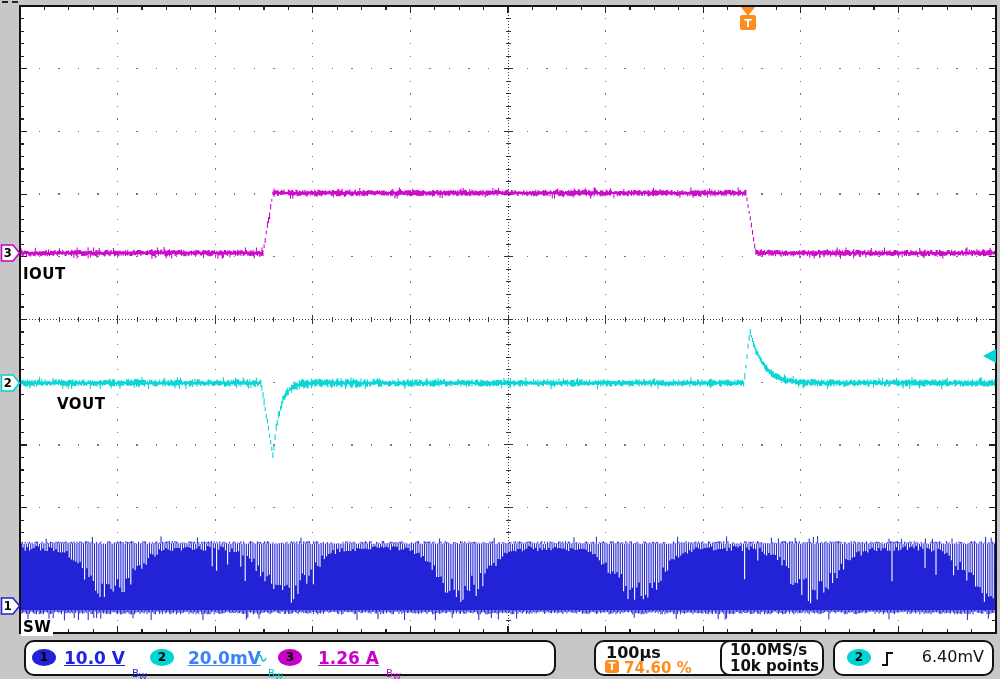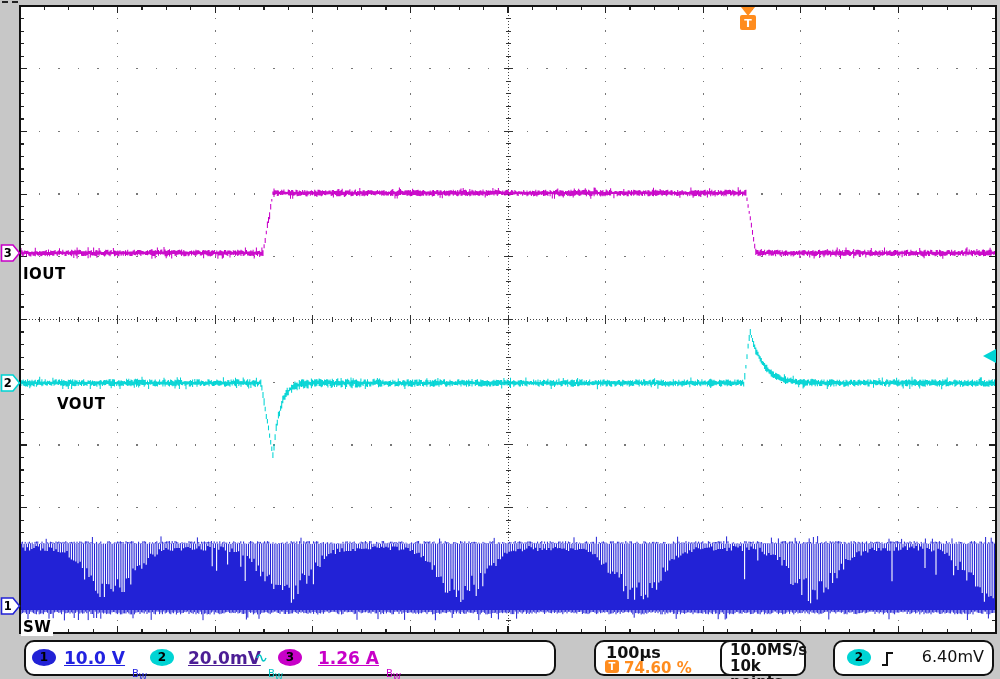--- a/index.html
+++ b/index.html
@@ -6,21 +6,21 @@
   #stage{position:relative;width:1000px;height:679px;background:#c7c7c7;
          font-family:"DejaVu Sans","Liberation Sans",sans-serif;overflow:hidden;}
   #scope-svg{position:absolute;left:0;top:0;}
   .chlabel{position:absolute;left:21px;background:#ffffff;color:#000;
            font-weight:bold;font-size:15px;line-height:17px;padding:0 2px;letter-spacing:0.5px;margin-top:22px;}
   #lbl-iout{top:244px;} #lbl-vout{top:374px;padding-left:36px;} #lbl-sw{top:597px;}
   .sb-box{position:absolute;top:640px;height:36px;background:#fff;border:2px solid #111;
           border-radius:10px;box-sizing:border-box;}
   #box-ch{left:24px;width:532px;}
   #box-tb{left:594px;width:146px;}
-  #box-acq{left:720px;width:86px;}
+  #box-acq{left:720px;width:104px;}
   #box-trig{left:833px;width:161px;}
   .oval{position:absolute;top:7px;width:24px;height:17px;border-radius:50%;
         color:#000;font-weight:bold;font-size:12px;line-height:17px;text-align:center;}
   .readout{position:absolute;top:6px;font-weight:bold;font-size:17px;white-space:pre;text-decoration:underline;}
   .bw{position:absolute;top:26px;font-weight:normal;font-size:10px;}
   .bw sub{font-size:8px;}
   .tbline{position:absolute;left:10px;top:1px;color:#111;font-weight:bold;font-size:16px;}
   .tbadge{position:absolute;left:9px;top:18px;width:14px;height:13px;border-radius:3px;
           color:#fff;font-weight:bold;font-size:10px;line-height:13px;text-align:center;}
   .tpos{position:absolute;left:28px;top:17px;font-weight:bold;font-size:15px;}
@@ -82,21 +82,21 @@
   <div class="chlabel" id="lbl-iout">IOUT</div>
   <div class="chlabel" id="lbl-vout">VOUT</div>
   <div class="chlabel" id="lbl-sw">SW</div>
 
   <div class="sb-box" id="box-ch">
     <span class="oval" style="left:6px;background:#2222d6;">1</span>
     <span class="readout" style="left:38px;color:#2222e0;">10.0 V</span>
     <span class="bw" style="left:106px;color:#2222e0;"><span>B</span><sub>W</sub></span>
 
     <span class="oval" style="left:124px;background:#00d4d4;">2</span>
-    <span class="readout" style="left:162px;color:#4c1d95;">20.0mV</span>
+    <span class="readout" style="left:162px;color:#3b82f6;">20.0mV</span>
     <svg id="ac-icon" width="11" height="10">
       <path d="M1,5 C2.5,1 4.5,1 5.5,5 C6.5,9 8.5,9 10,5" stroke="#00c4c4" stroke-width="1.4" fill="none"></path>
     </svg>
     <span class="bw" style="left:242px;color:#00c4c4;"><span>B</span><sub>W</sub></span>
 
     <span class="oval" style="left:252px;background:#c800c8;">3</span>
     <span class="readout" style="left:292px;color:#c800c8;">1.26 A</span>
     <span class="bw" style="left:360px;color:#c800c8;"><span>B</span><sub>W</sub></span>
   </div>
 

